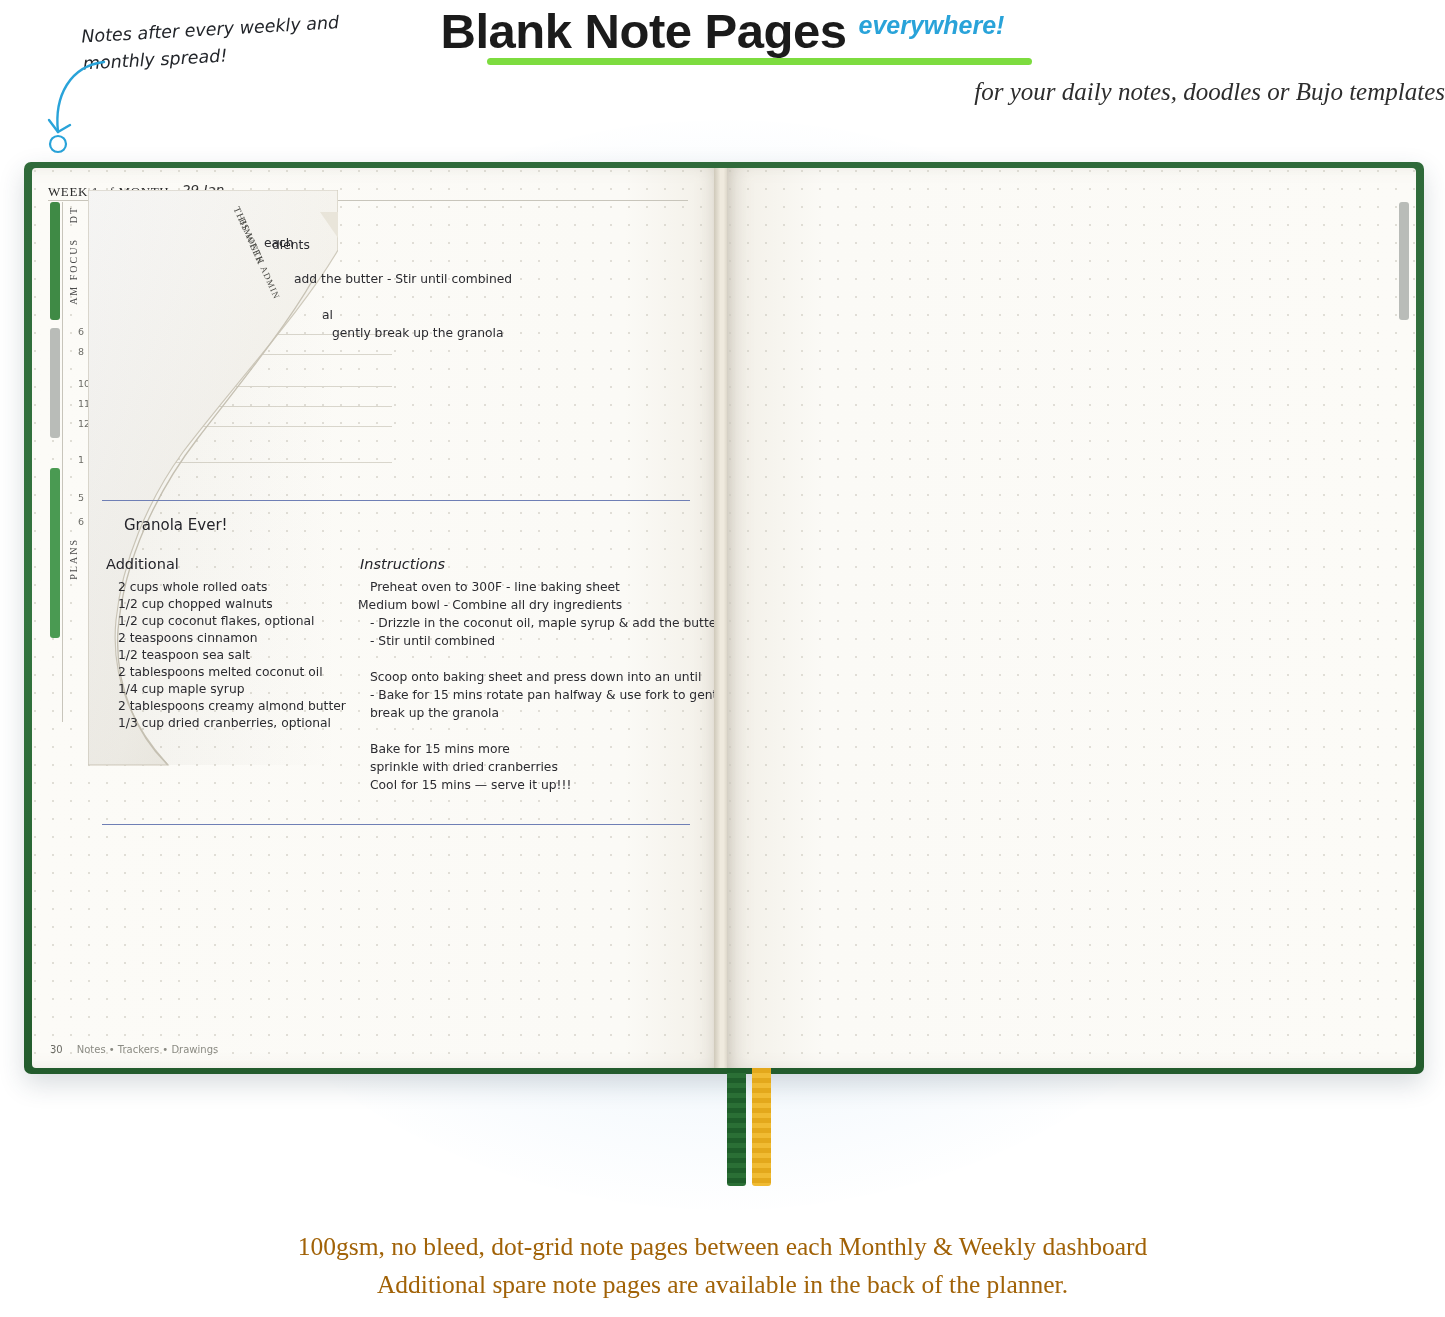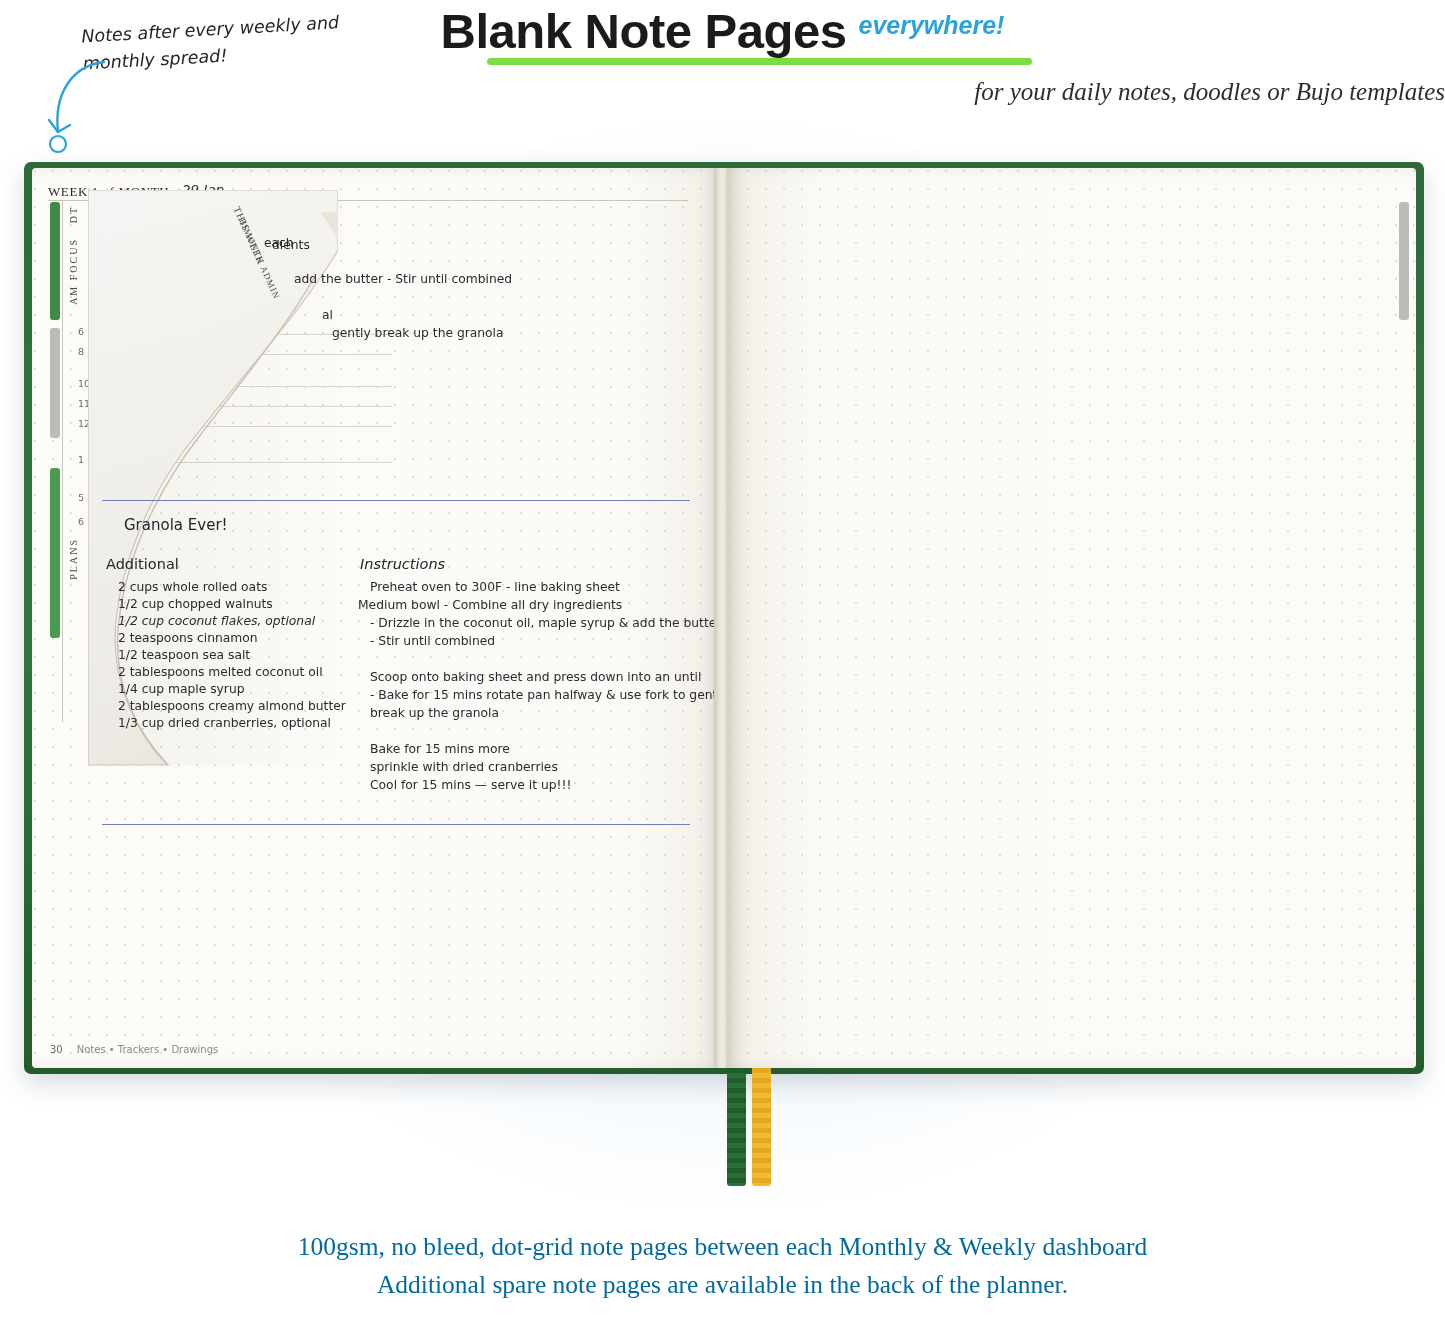--- a/index.html
+++ b/index.html
@@ -263,21 +263,21 @@
 
   
   .rp { position: absolute; left: 703px; top: 0; width: 689px; height: 900px; }
 
   
   .caption {
     position: absolute;
     left: 0; top: 1228px;
     width: 1445px; text-align: center;
     font-family: "Liberation Serif", serif;
-    font-size: 25.5px; color: #0369a1;
+    font-size: 25.5px; color: #a16207;
     line-height: 1.5;
   }
 </style>
 </head>
 <body>
 
 <div class="page">
 
   <div class="halo"></div>
 
@@ -385,21 +385,21 @@
         <div class="listline" style="left:262px; top:104px;">add the butter - Stir until combined</div>
         <div class="listline" style="left:290px; top:140px;">al</div>
         <div class="listline" style="left:300px; top:158px;">gently break up the granola</div>
 
         <div class="rule-blue" style="left:70px; top:332px; width:588px;"></div>
         <div class="recipe-title">Granola Ever!</div>
 
         <div class="col-head" style="left:74px; top:388px;">Additional</div>
         <div class="listline" style="left:86px; top:412px;">2 cups whole rolled oats</div>
         <div class="listline" style="left:86px; top:429px;">1/2 cup chopped walnuts</div>
-        <div class="listline" style="left:86px; top:446px;font-style:italic;">1/2 cup coconut flakes, optional</div>
+        <div class="listline" style="left:86px; top:446px;">1/2 cup coconut flakes, optional</div>
         <div class="listline" style="left:86px; top:463px;">2 teaspoons cinnamon</div>
         <div class="listline" style="left:86px; top:480px;">1/2 teaspoon sea salt</div>
         <div class="listline" style="left:86px; top:497px;">2 tablespoons melted coconut oil</div>
         <div class="listline" style="left:86px; top:514px;">1/4 cup maple syrup</div>
         <div class="listline" style="left:86px; top:531px;">2 tablespoons creamy almond butter</div>
         <div class="listline" style="left:86px; top:548px;">1/3 cup dried cranberries, optional</div>
 
         <div class="col-head" style="left:328px; top:388px;font-style:italic;">Instructions</div>
         <div class="listline" style="left:338px; top:412px;">Preheat oven to 300F - line baking sheet</div>
         <div class="listline" style="left:326px; top:430px;">Medium bowl - Combine all dry ingredients</div>

